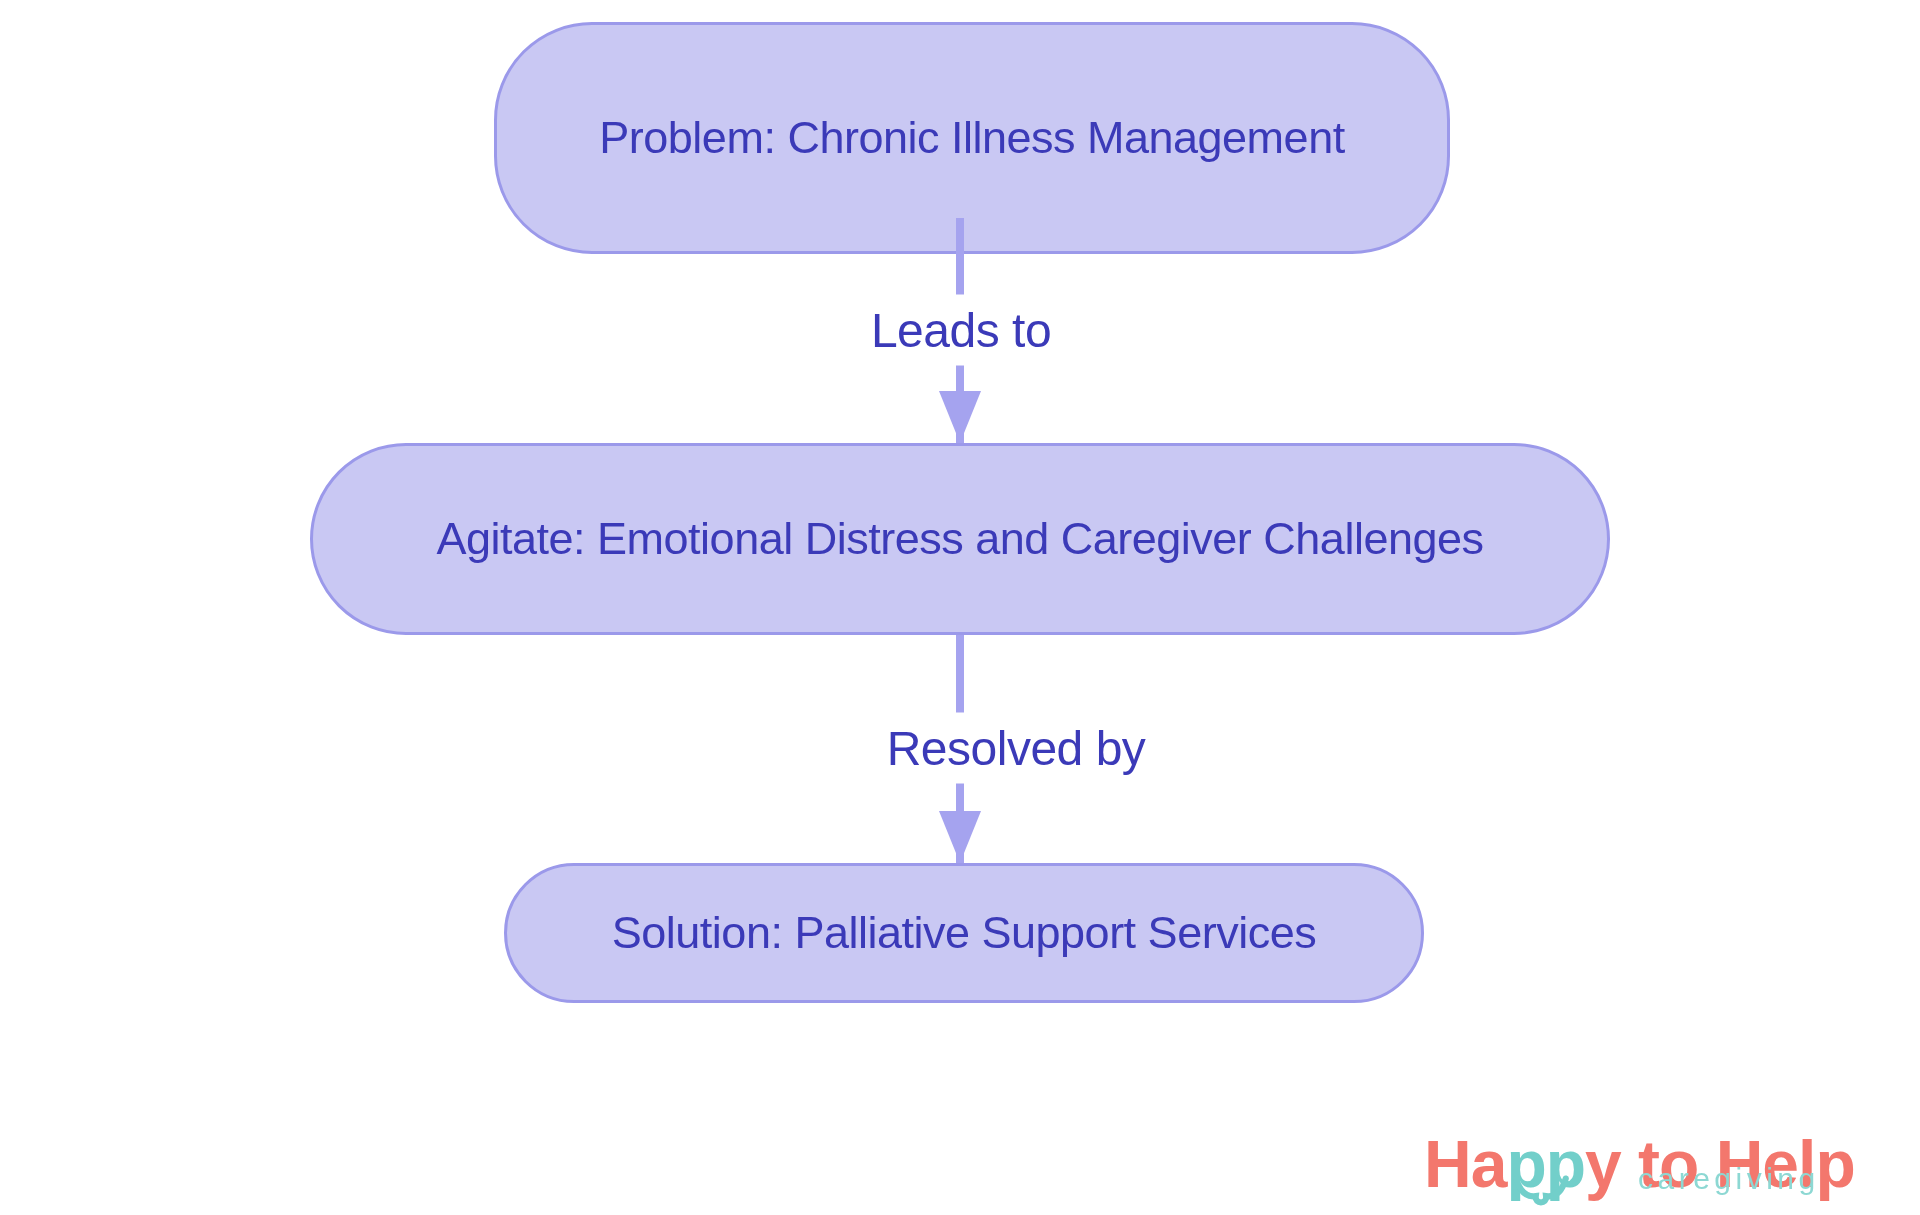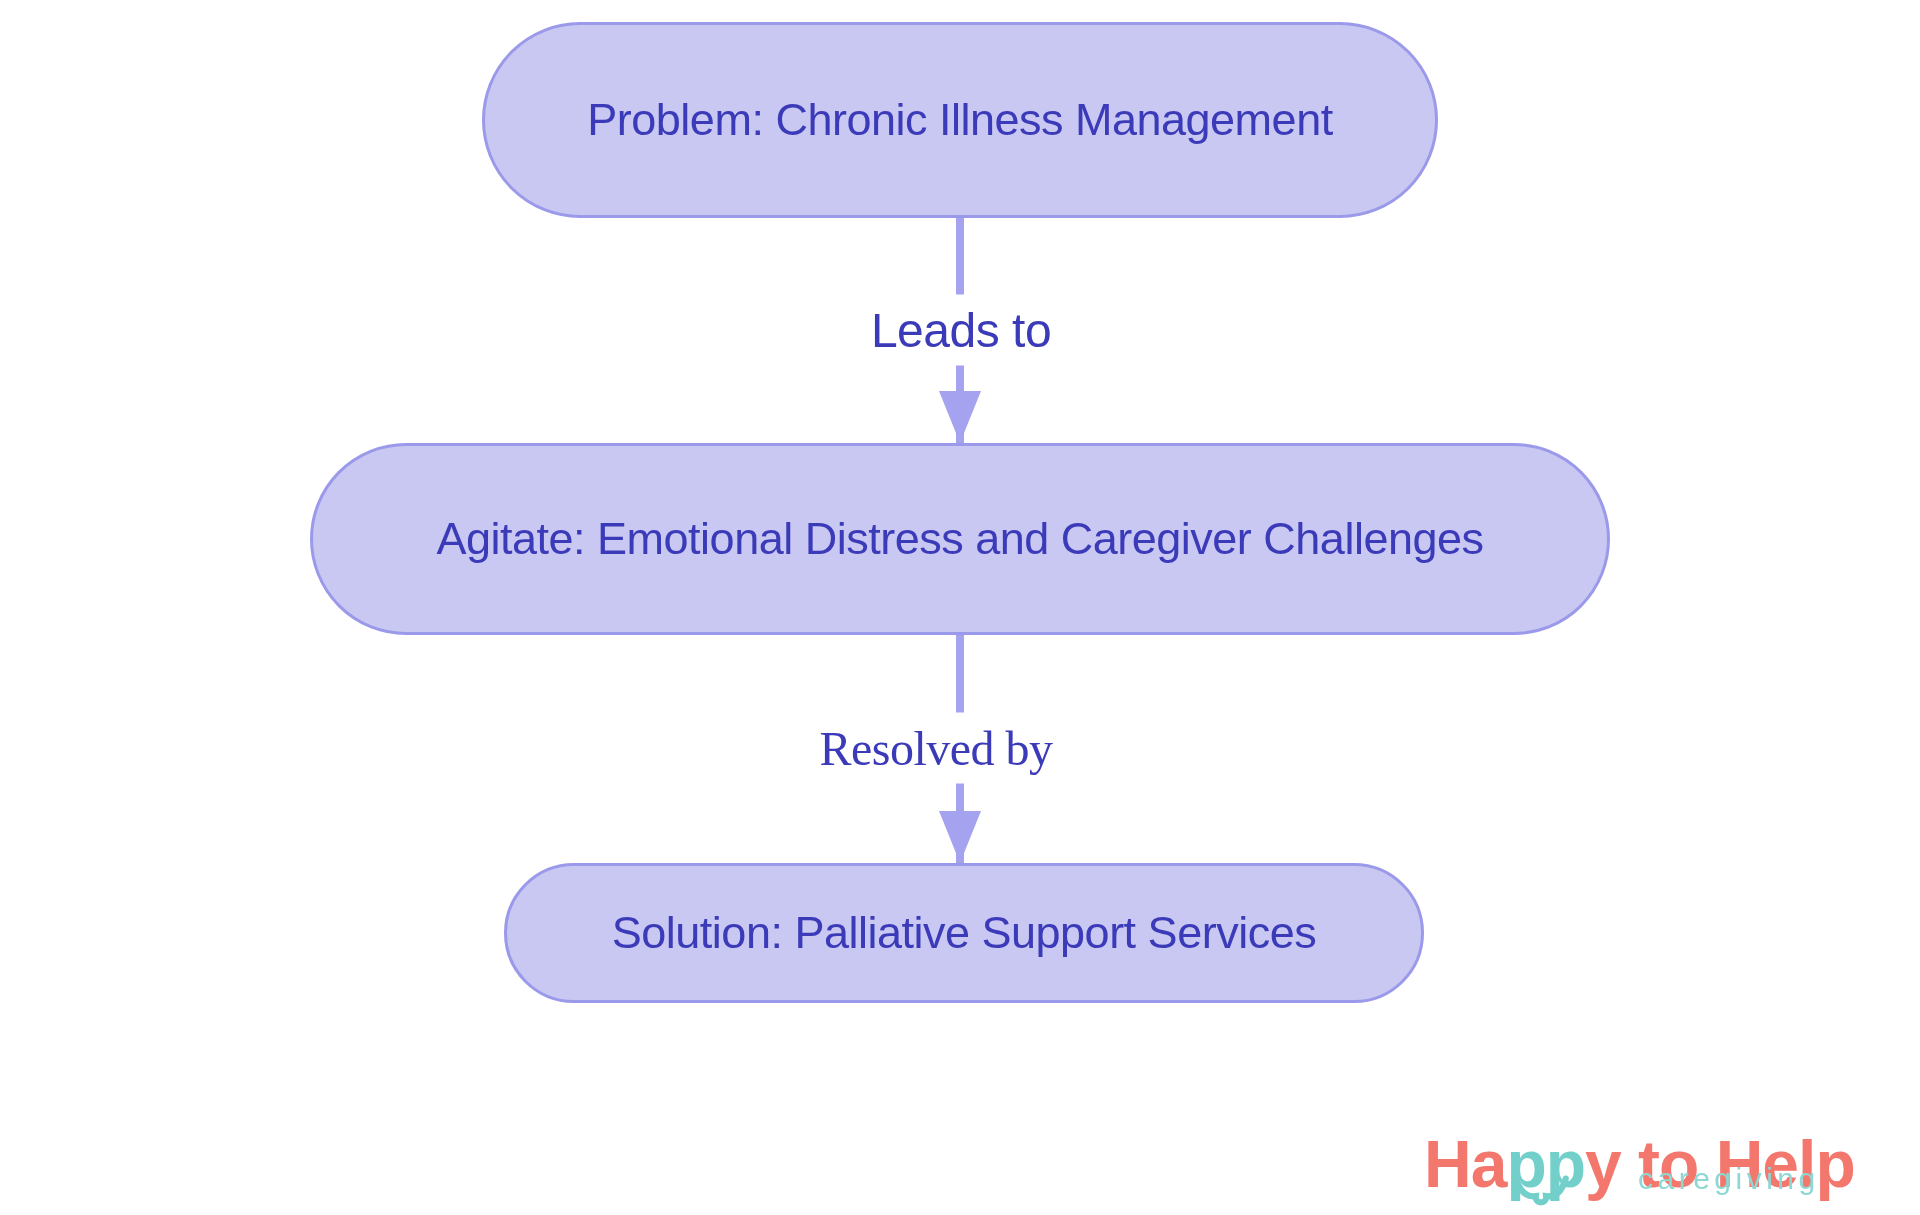--- a/index.html
+++ b/index.html
@@ -82,35 +82,35 @@
     color:var(--logo-subtitle);
     white-space:nowrap;
     z-index:3;
   }
 </style>
 </head>
 <body>
 
 <div class="canvas">
 
-  <div class="node" style="left:482px;top:22px;width:956px;height:196px;">
+  <div class="node" style="left:494px;top:22px;width:956px;height:232px;">
     <div class="node-label">Problem: Chronic Illness Management</div>
   </div>
 
   <div class="edge-line" style="left:956px;top:218px;height:225px;"></div>
   <div class="arrow-head" style="left:939px;top:391px;"></div>
   <div class="edge-label" style="left:961px;top:330px;">Leads to</div>
 
   <div class="node" style="left:310px;top:443px;width:1300px;height:192px;">
     <div class="node-label">Agitate: Emotional Distress and Caregiver Challenges</div>
   </div>
 
   <div class="edge-line" style="left:956px;top:635px;height:228px;"></div>
   <div class="arrow-head" style="left:939px;top:811px;"></div>
-  <div class="edge-label" style="left:936px;top:748px;font-family:Liberation Serif, serif;">Resolved by</div>
+  <div class="edge-label" style="left:1016px;top:748px;">Resolved by</div>
 
   <div class="node" style="left:504px;top:863px;width:920px;height:140px;">
     <div class="node-label">Solution: Palliative Support Services</div>
   </div>
 
   <div>
     <div class="logo-title" style="left:1424px;top:1106px;margin-top:20px;">
       <span class="c-coral">Ha</span><span class="c-teal">pp</span><span class="c-coral">y to Help</span>
     </div>
     <svg class="logo-smile" style="left:1512px;top:1174px;" viewBox="0 0 60 30">

